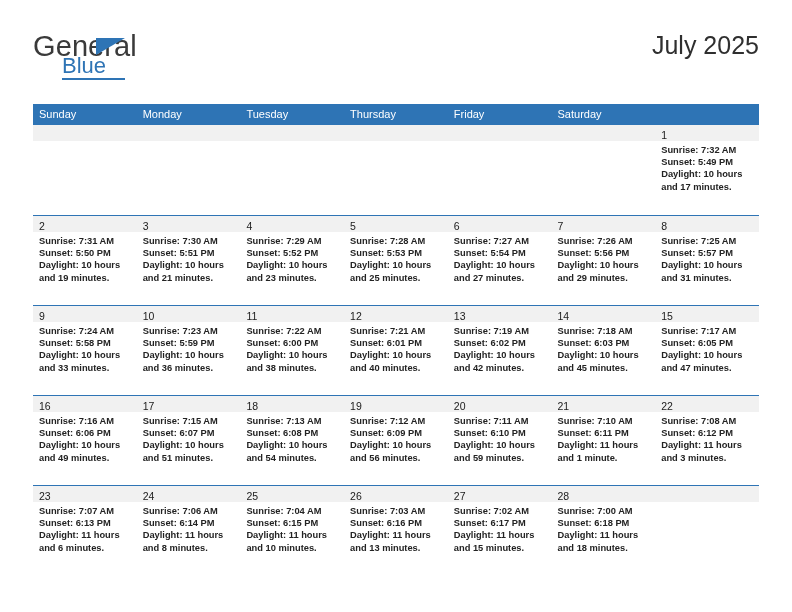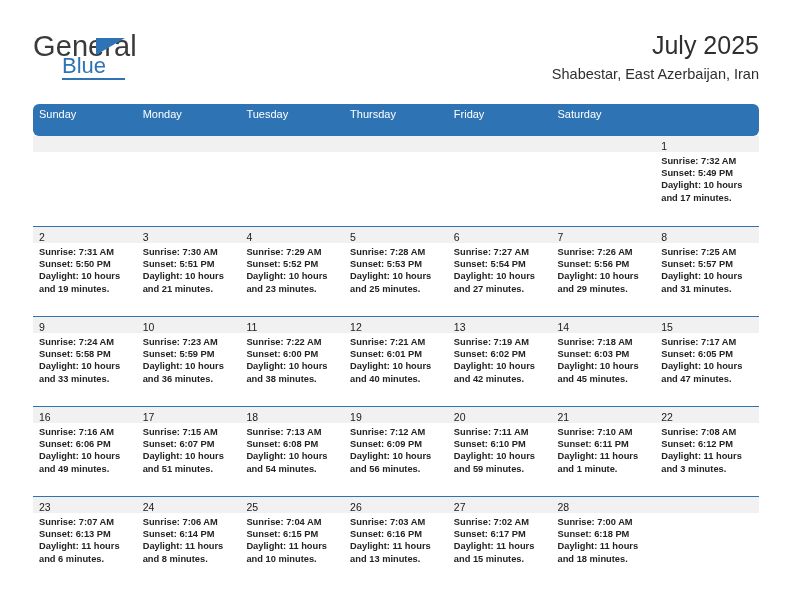--- a/index.html
+++ b/index.html
@@ -98,22 +98,21 @@
   
   .calendar {
     position: absolute;
     left: 33px;
     top: 104px;
     width: 726px;
   }
   .weekdays {
     display: flex;
     background: #2E74B5;
-    height: 32px;
-    border-radius: 6px;
+    height: 21px;
   }
   .weekday {
     flex: 0 0 103.71px;
     width: 103.71px;
     color: #ffffff;
     font-size: 11px;
     line-height: 21px;
     padding-left: 6px;
     box-sizing: border-box;
     white-space: nowrap;
@@ -169,21 +168,20 @@
 
     <div class="logo">
       <span class="logo-general">General</span>
       <span class="logo-tri"></span>
       <span class="logo-blue">Blue</span>
       <span class="logo-underline"></span>
     </div>
 
     <div class="titles">
       <div class="month-title">July 2025</div>
-      <div class="location-title">Shabestar, East Azerbaijan, Iran</div>
     </div>
 
   </div>
 
   <div class="calendar">
     <div class="weekdays">
         <div class="weekday">Sunday</div>
         <div class="weekday">Monday</div>
         <div class="weekday">Tuesday</div>
         <div class="weekday">Thursday</div>

